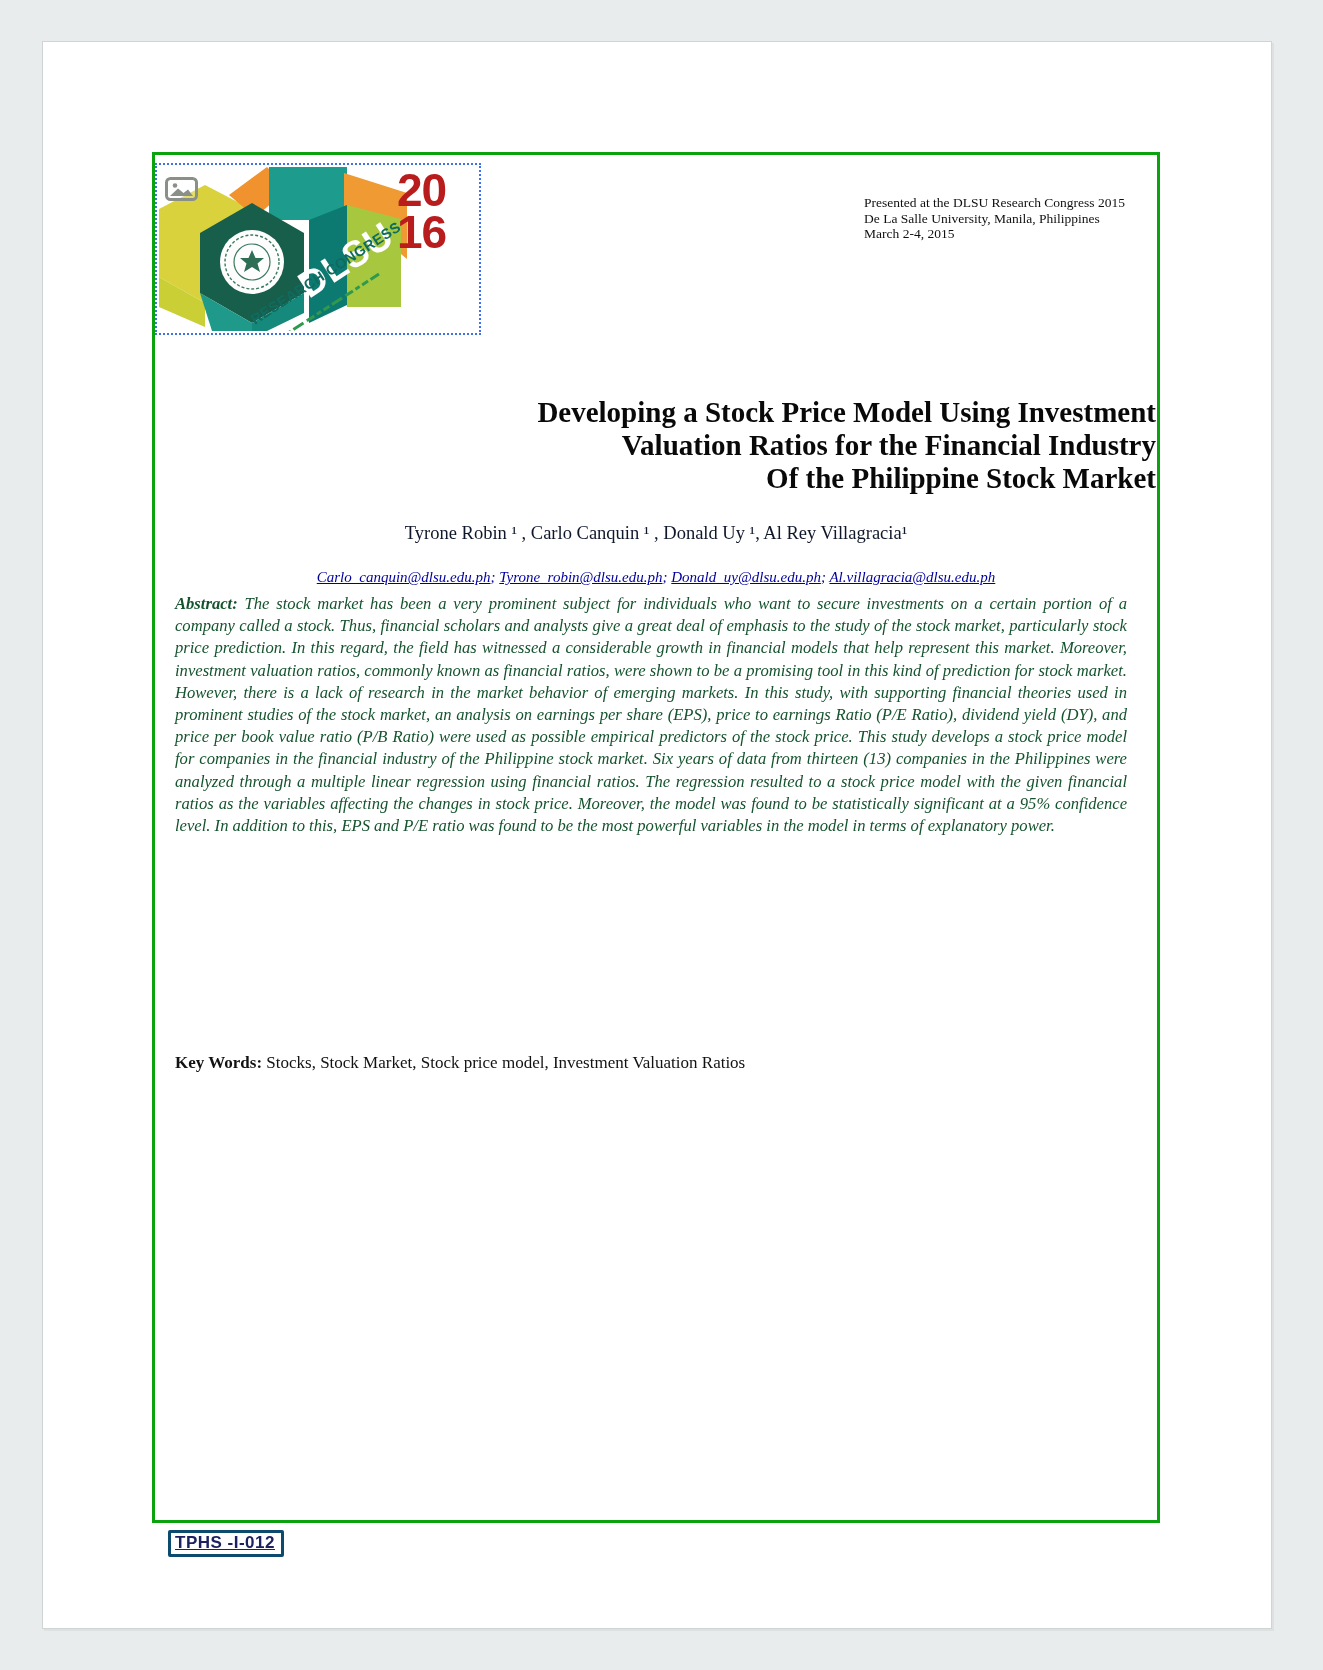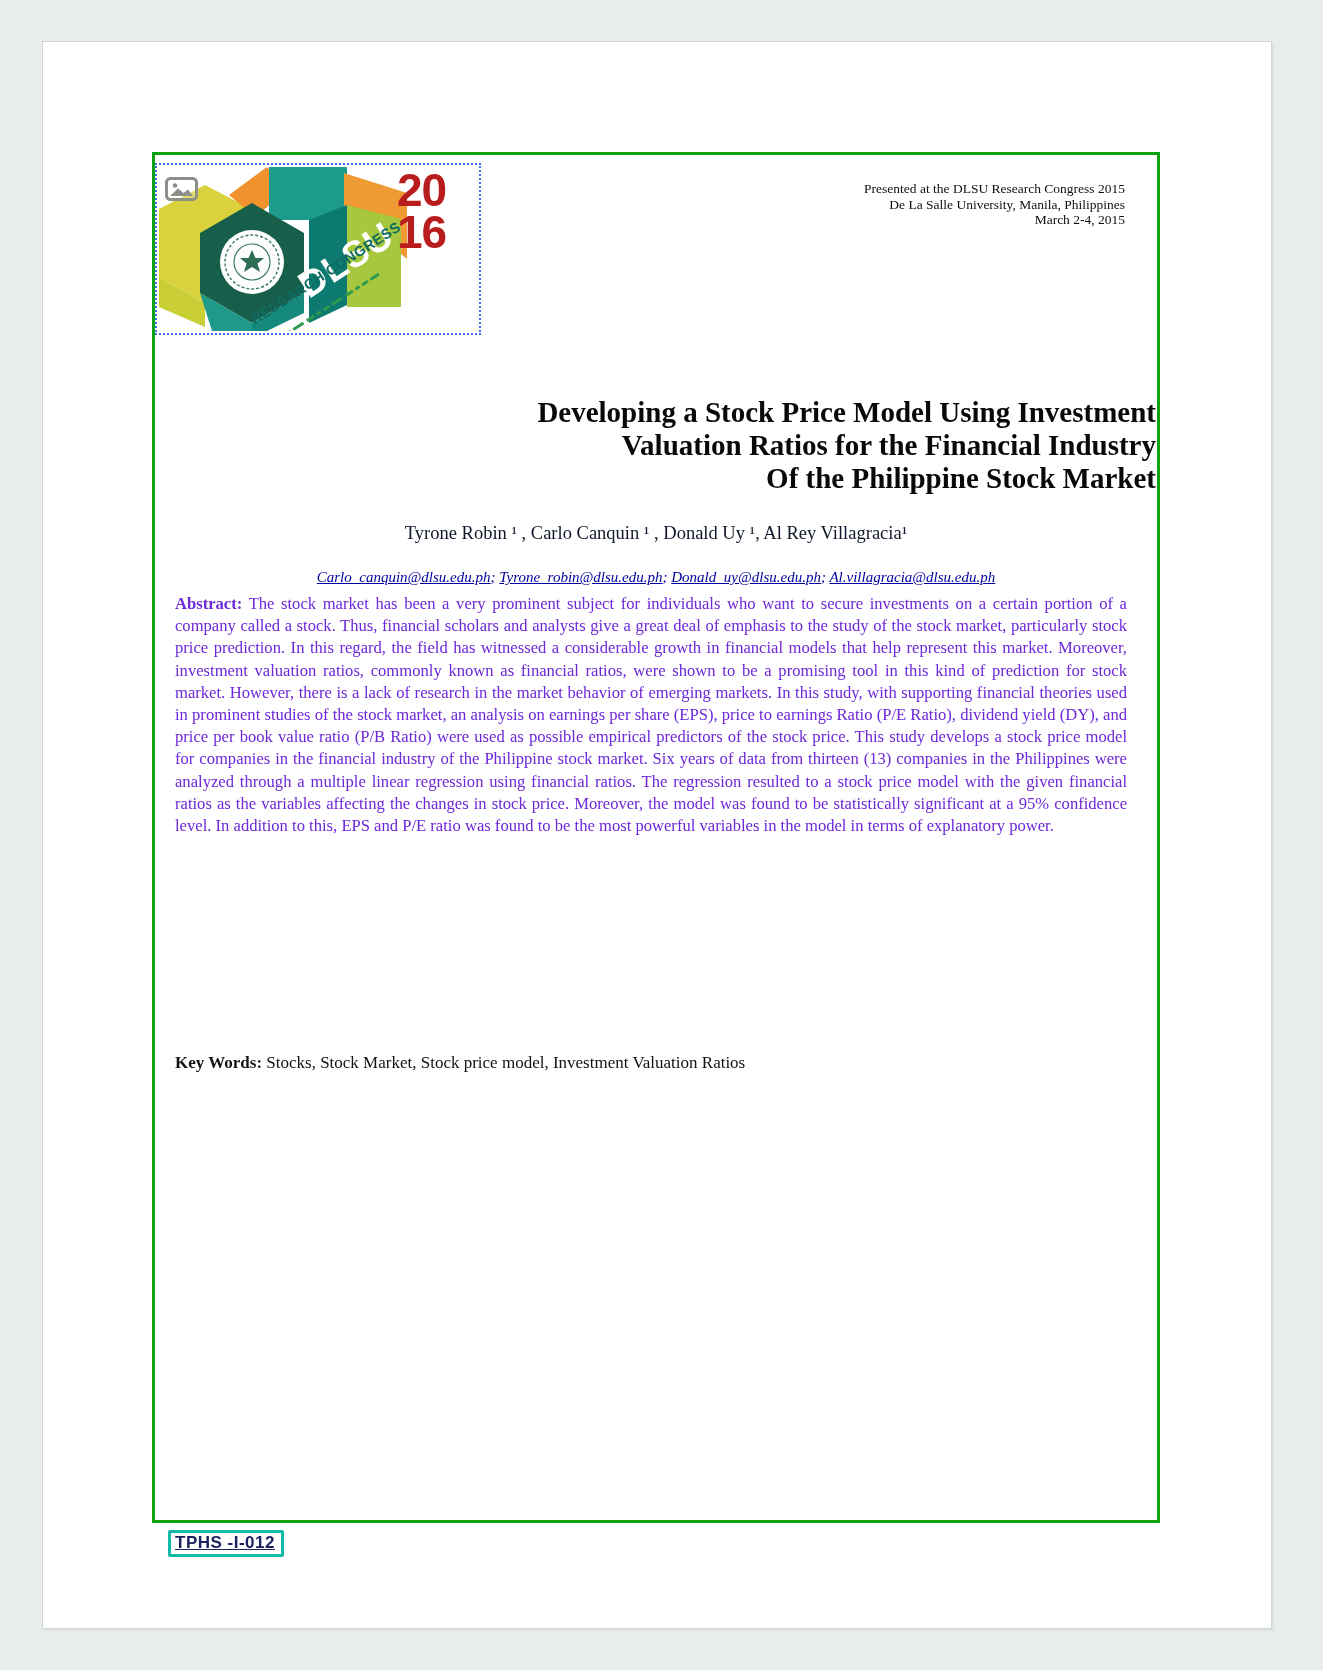--- a/index.html
+++ b/index.html
@@ -9,39 +9,39 @@
         border:1px solid #cfd4d4;box-shadow:2px 2px 0 #dde1e1;}
   .green-box{position:absolute;left:109px;top:110px;width:1002px;height:1365px;border:3px solid #0aa30f;}
 
   
   .logo-select{position:absolute;left:0px;top:8px;width:322px;height:168px;border:2px dotted #3d6ff0;background:#fff;}
   .logo-svg{position:absolute;left:2px;top:2px;}
   .ph-icon{position:absolute;left:8px;top:12px;}
   .year{position:absolute;left:240px;top:4px;color:#b91c1c;font-family:"Liberation Sans",sans-serif;
         font-weight:900;font-size:46px;line-height:42px;letter-spacing:-1px;}
 
-  .hdr{position:absolute;top:26px;right:32px;text-align:right;font-size:13.5px;line-height:15.5px;
+  .hdr{position:absolute;top:40px;right:32px;font-size:13.5px;line-height:15.5px;
        color:#101010;white-space:pre-line;margin-left:20px;}
 
   .title{position:absolute;top:240px;left:0;right:0;margin:1px;text-align:right;font-weight:bold;
          font-size:29px;line-height:33px;color:#090909;white-space:pre-line;font-family:"Liberation Serif",serif;}
 
   .authors{position:absolute;top:368px;left:0;right:0;text-align:center;font-size:18.5px;color:#0f172a;}
   .affil{position:absolute;top:396px;left:0;right:0;text-align:center;font-size:14.5px;font-style:italic;color:#111;}
   .emails{position:absolute;top:414px;left:0;right:0;text-align:center;font-size:15px;font-style:italic;}
   .emails a{color:#0000a0;text-decoration:underline;}
   .emails .sep{color:#0000a0;}
 
   .abstract{position:absolute;top:438px;left:20px;width:952px;margin:0;text-align:justify;
-            font-size:16.6px;line-height:22.2px;color:#6d28d9;}
+            font-size:16.6px;line-height:22.2px;color:#14532d;font-style:italic;}
   .abstract b{font-weight:bold;}
   .keywords{position:absolute;top:898px;left:20px;margin:0;font-size:17px;color:#121212;}
   .keywords b{font-weight:bold;}
 
-  .code-box{position:absolute;left:125px;top:1488px;display:inline-block;border:3px solid #14b8a6;
+  .code-box{position:absolute;left:125px;top:1488px;display:inline-block;border:3px solid #0c4a6e;
             border-radius:2px;padding:0px 6px 1px 4px;background:#fff;}
   .code-box span{font-family:"Liberation Sans",sans-serif;font-weight:700;font-size:17px;
                  color:#1c2260;text-decoration:underline;letter-spacing:0.5px;}
 </style>
 </head>
 <body>
 
 <div class="canvas">
   <div class="page">
     <div class="green-box">

